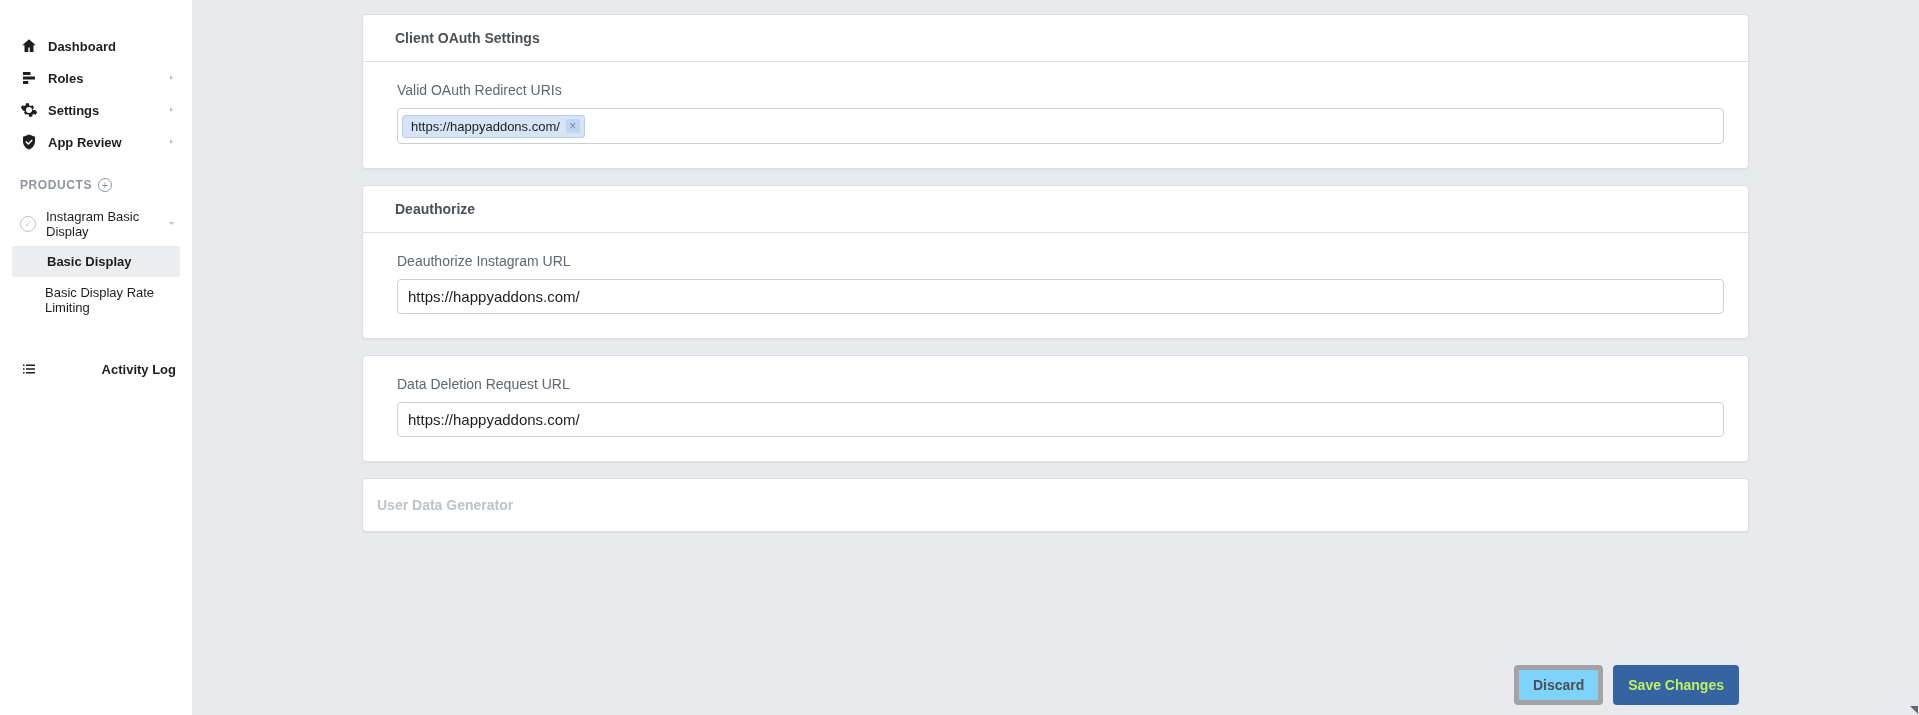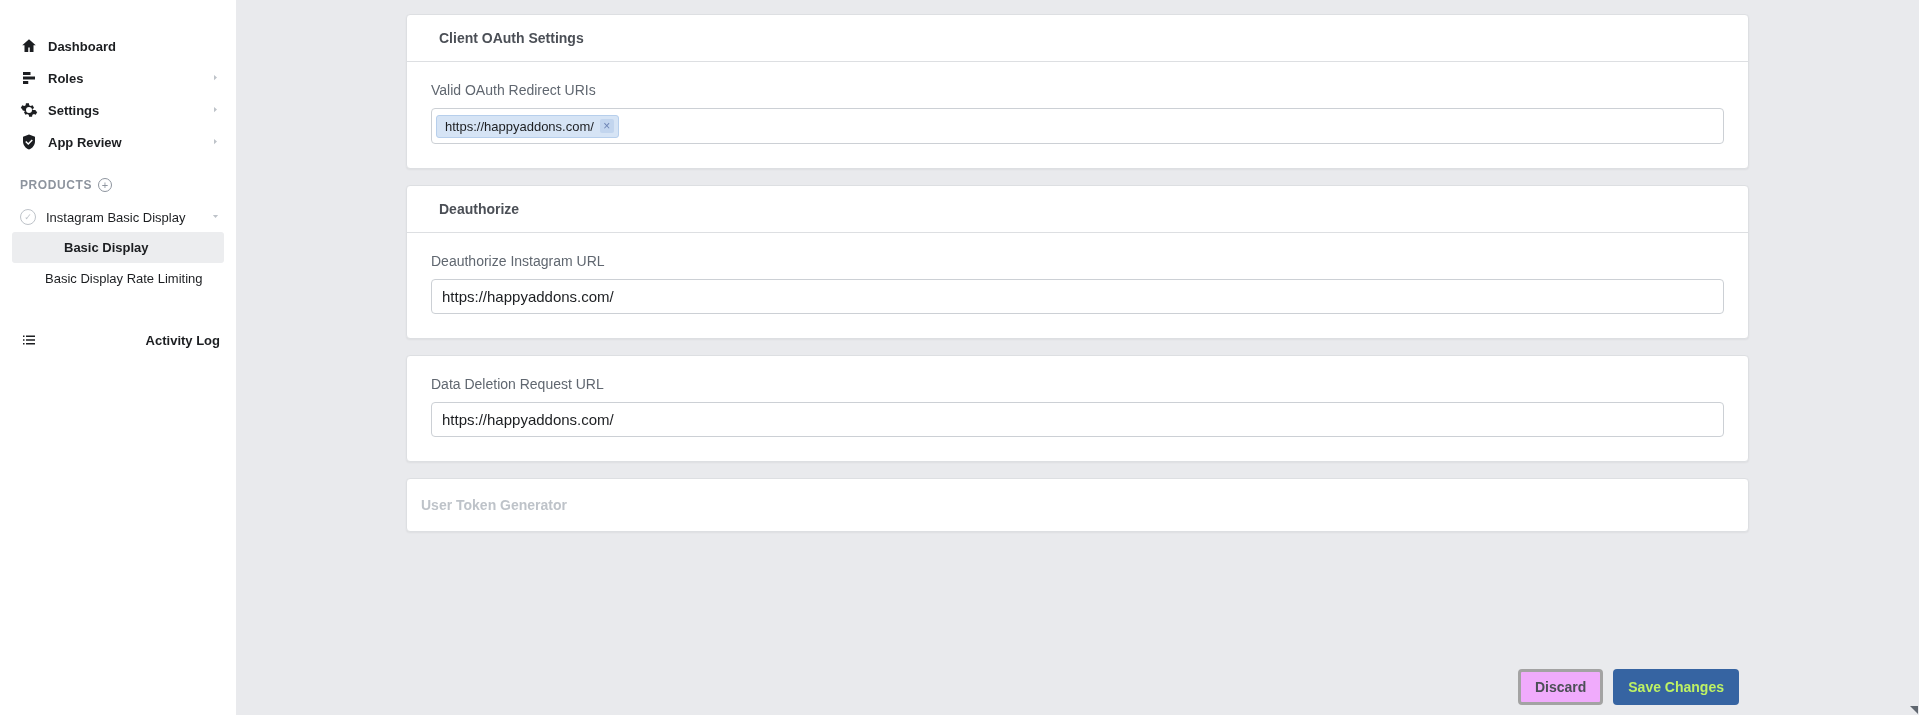--- a/index.html
+++ b/index.html
@@ -13,21 +13,21 @@
       color: #1c1e21;
       background: #fff;
       overflow: hidden;
     }
     .app {
       display: flex;
       height: 715px;
       width: 1919px;
     }
     .sidebar {
-      width: 236px;
+      width: 192px;
       background: #fff;
       padding-top: 30px;
       flex-shrink: 0;
     }
     .nav-item {
       display: flex;
       align-items: center;
       padding: 7px 16px 7px 20px;
       cursor: pointer;
       color: #1c1e21;
@@ -110,21 +110,21 @@
       padding: 8px 20px 8px 45px;
       font-size: 13px;
       cursor: pointer;
       color: #1c1e21;
     }
     .sub-item.active {
       background: #ecedef;
       font-weight: 600;
       border-radius: 3px;
       margin: 0 12px;
-      padding-left: 52px;
+      padding-left: 35px;
     }
     .sub-item:not(.active) {
       font-weight: 400;
     }
     .activity-section {
       margin-top: 30px;
       text-align: right;
     }
     .main {
       flex: 1;
@@ -159,20 +159,21 @@
       font-weight: 700;
       color: #4b4f56;
     }
     .card-header.disabled {
       color: #bec3c9;
       border-bottom: none;
       padding: 18px 14px;
     }
     .card-body {
       padding: 20px 24px 24px 24px;
+      margin-left: 10px;
     }
     .field-label {
       font-size: 14px;
       color: #606770;
       margin-bottom: 10px;
       font-weight: 400;
     }
     .input-field {
       width: 100%;
       border: 1px solid #ccd0d5;
@@ -225,22 +226,22 @@
     }
     .btn {
       padding: 7px 14px;
       border-radius: 4px;
       font-size: 14px;
       font-weight: 600;
       cursor: pointer;
       border: 1px solid transparent;
     }
     .btn-secondary {
-      background: #f0abfc;
-      border: 3px solid #a3a3a3;
+      background: #7dd3fc;
+      border: 5px solid #a3a3a3;
       color: #4b4f56;
     }
     .btn-primary {
       background: #3664a2;
       color: #bef264;
     }
     .scroll-angle {
       position: fixed;
       bottom: 1px;
       right: 1px;
@@ -360,21 +361,21 @@
     </div>
 
     <div class="card">
       <div class="card-body">
         <div class="field-label">Data Deletion Request URL</div>
         <input class="input-field" type="text" value="https://happyaddons.com/" style="">
       </div>
     </div>
 
     <div class="card">
-      <div class="card-header disabled">User Token Generator</div>
+      <div class="card-header disabled">User Data Generator</div>
     </div>
   </main>
 
   <div class="footer-bar">
     <button class="btn btn-secondary">Discard</button>
     <button class="btn btn-primary">Save Changes</button>
   </div>
 
   <div class="scroll-angle"></div>
 </div>

